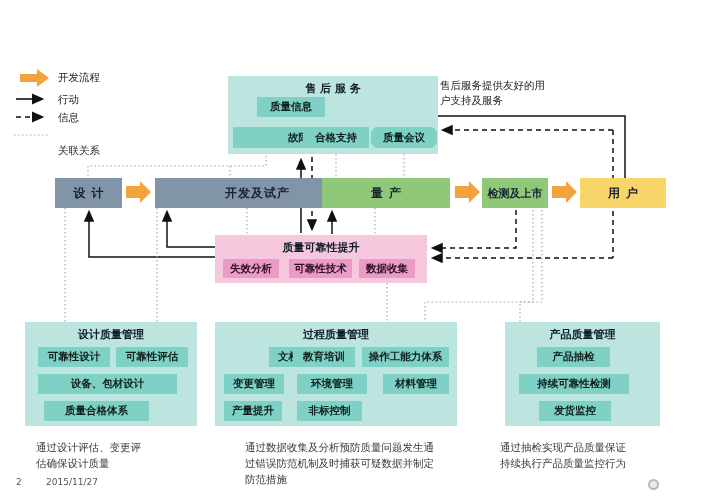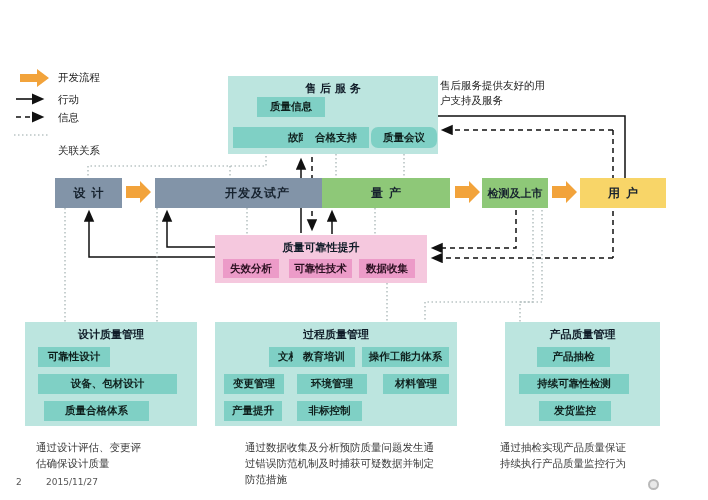--- a/index.html
+++ b/index.html
@@ -130,20 +130,21 @@
     <div class="panel-title">质量可靠性提升</div>
   </div>
   <div class="chip chip-pink" style="left:223px;top:259px;width:56px;height:19px;">失效分析</div>
   <div class="chip chip-pink" style="left:289px;top:259px;width:63px;height:19px;">可靠性技术</div>
   <div class="chip chip-pink" style="left:359px;top:259px;width:56px;height:19px;">数据收集</div>
 
   <div class="panel" style="left:25px;top:322px;width:172px;height:104px;">
     <div class="panel-title">设计质量管理</div>
   </div>
   <div class="chip" style="left:38px;top:347px;width:72px;height:20px;">可靠性设计</div>
+  <div class="chip" style="left:116px;top:347px;width:72px;height:20px;">可靠性评估</div>
   <div class="chip" style="left:38px;top:374px;width:139px;height:20px;">设备、包材设计</div>
   <div class="chip" style="left:44px;top:401px;width:105px;height:20px;">质量合格体系</div>
 
   <div class="panel" style="left:215px;top:322px;width:242px;height:104px;">
     <div class="panel-title">过程质量管理</div>
   </div>
   <div class="chip" style="left:224px;top:347px;width:60px;height:20px;margin-left:45px;">文档管理</div>
   <div class="chip" style="left:293px;top:347px;width:62px;height:20px;">教育培训</div>
   <div class="chip" style="left:362px;top:347px;width:87px;height:20px;">操作工能力体系</div>
   <div class="chip" style="left:224px;top:374px;width:60px;height:20px;">变更管理</div>

